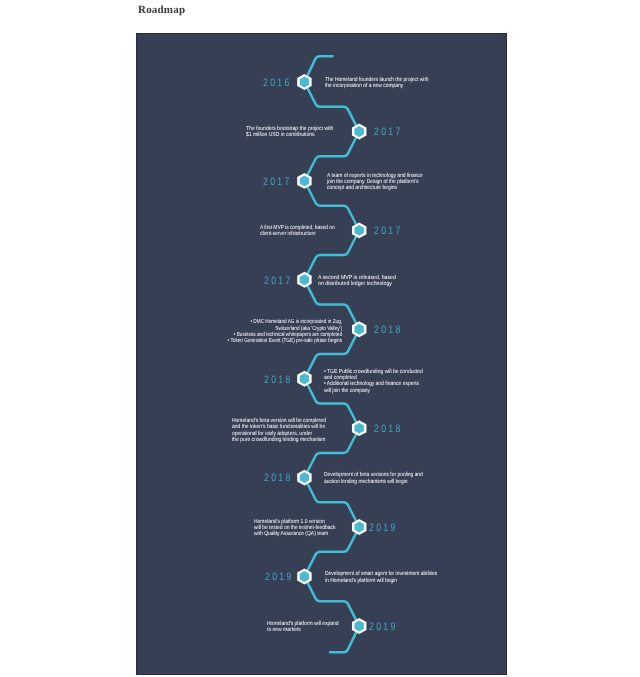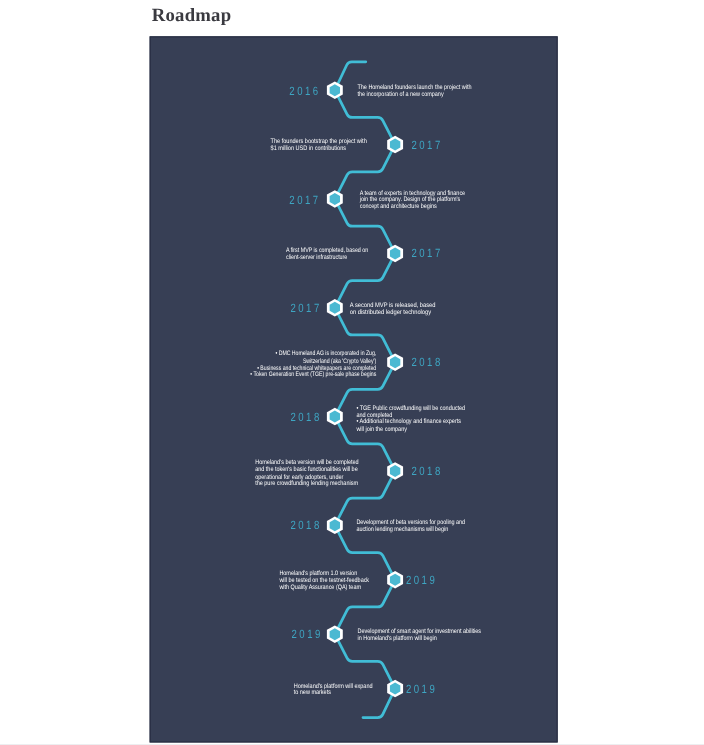--- a/index.html
+++ b/index.html
@@ -1,20 +1,20 @@
 <!DOCTYPE html>
 <html><head>
 <meta charset="utf-8">
 <title>Roadmap</title>
 <style>
   html,body{margin:0;padding:0;background:#ffffff;}
   body{width:640px;height:677px;font-family:"Liberation Sans",sans-serif;overflow:hidden;
        -webkit-font-smoothing:antialiased;text-rendering:geometricPrecision;}
   #page-title{position:absolute;-webkit-font-smoothing:antialiased;transform:translateZ(0);will-change:transform;left:137.8px;top:3.6px;font-family:"Liberation Serif",serif;
-    font-size:17px;font-weight:700;color:#3a3a40;letter-spacing:.2px;}
+    font-size:11px;font-weight:700;color:#3a3a40;letter-spacing:.2px;}
   #panel{position:absolute;left:136px;top:33px;width:369px;height:640px;background:#373f55;border:1px solid #262c40;
     overflow:hidden;}
   #tl{position:absolute;left:0;top:0;width:640px;height:677px;}
   #labels{position:absolute;left:0;top:0;width:640px;height:677px;will-change:transform;transform:translateZ(0);}
   .desc{position:absolute;font-size:5.9px;line-height:6.3px;color:#ffffff;letter-spacing:-.02px;
     white-space:pre-line;transform:scaleX(.862);}
   .yr{position:absolute;font-size:10.9px;color:#3ea5c2;letter-spacing:2.85px;font-weight:400;
     white-space:nowrap;transform:scaleX(.80);transform-origin:left top;}
 </style>
 </head>

